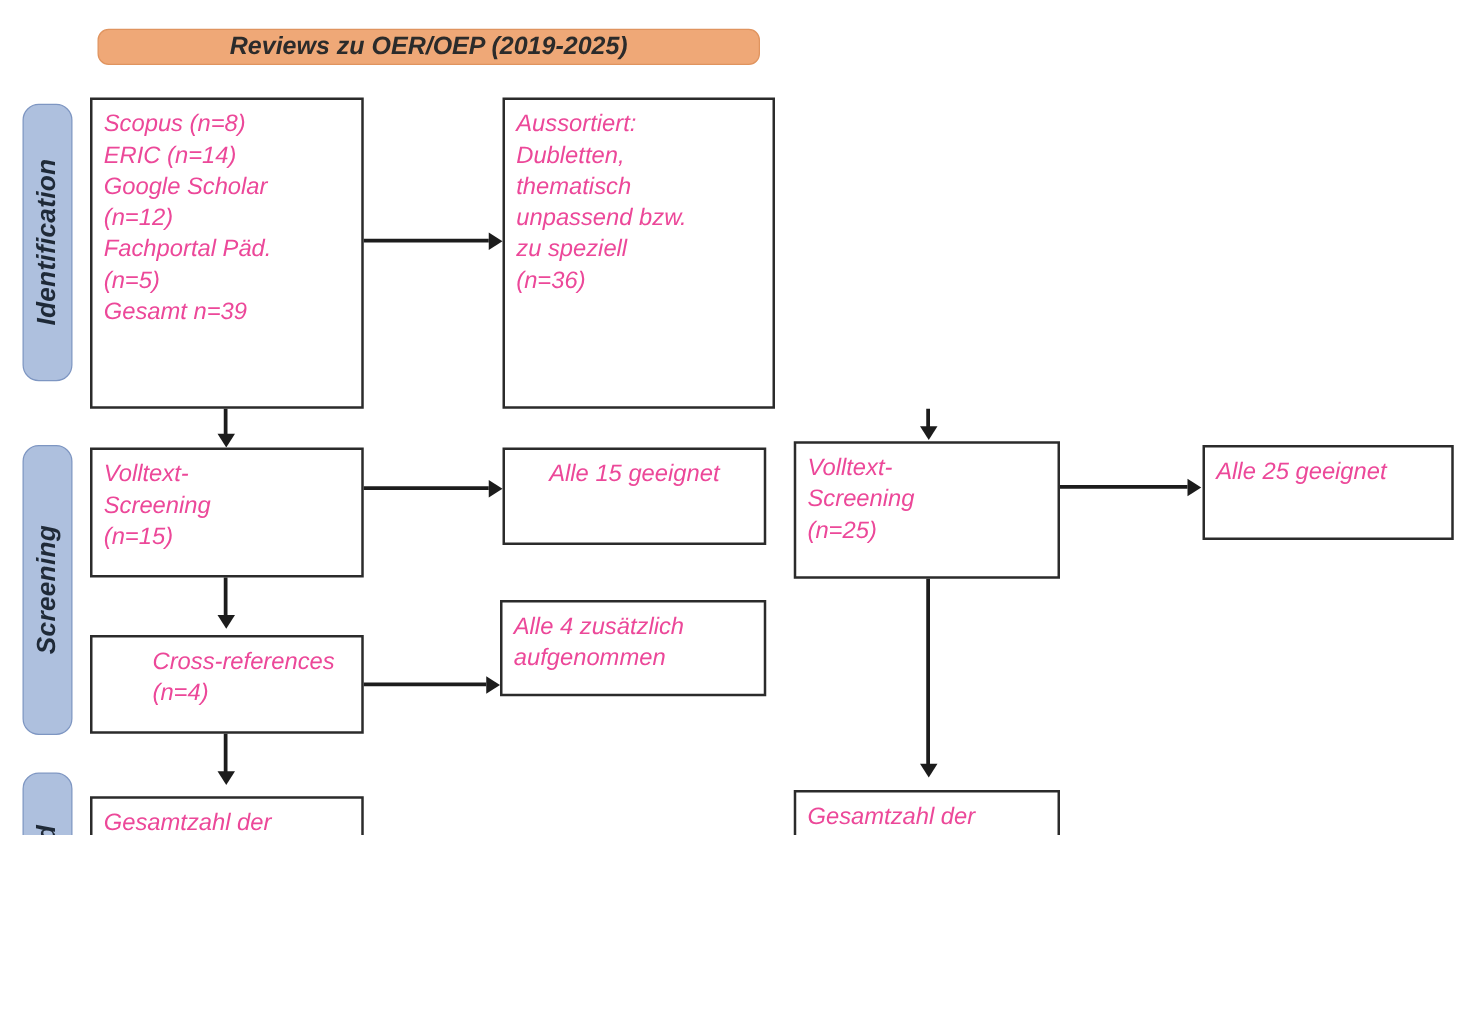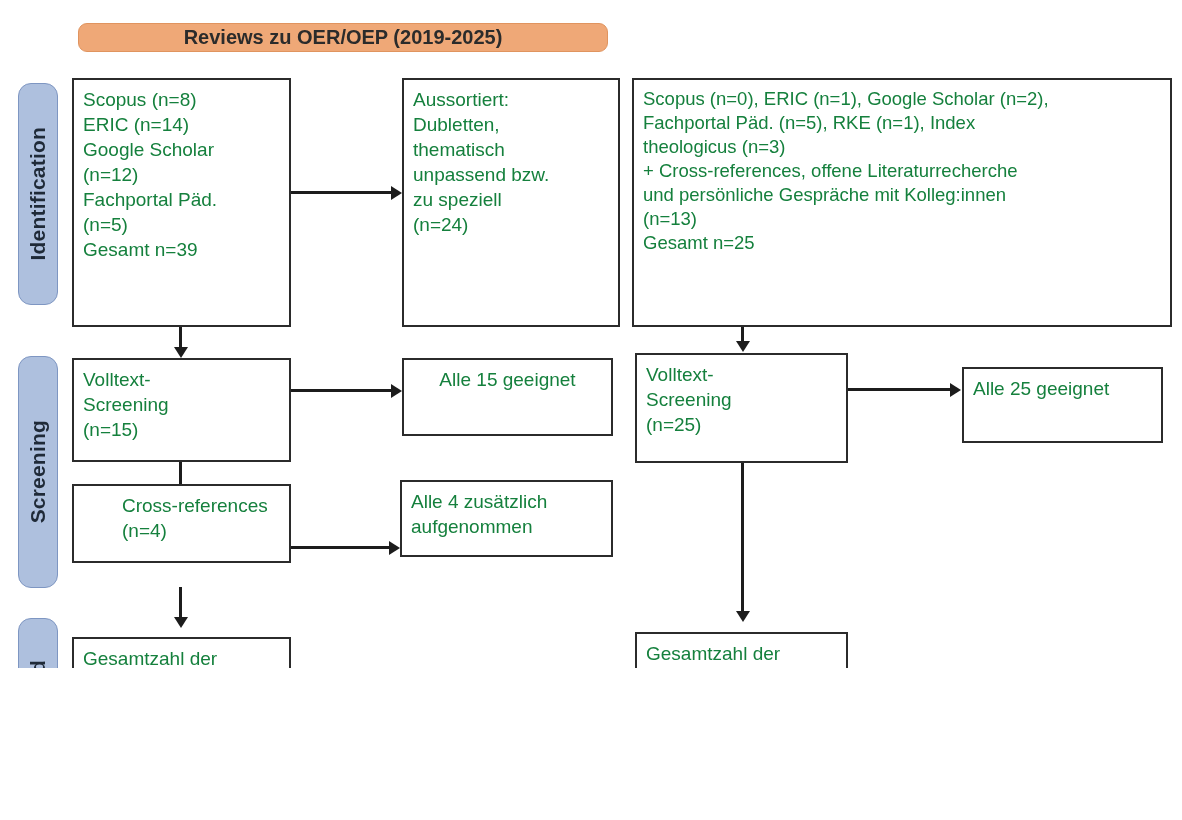--- a/index.html
+++ b/index.html
@@ -6,20 +6,21 @@
   body{
     font-family:"Liberation Sans", sans-serif;
     color:#3c3c3c;
   }
   #canvas{
     position:relative;
     width:1182px;
     height:668px;
     background:#ffffff;
     overflow:hidden;
+    font-style:italic;
   }
   
   .stage-pill{
     position:absolute;
     background:#aec0de;
     border:1.5px solid #7e96c2;
     border-radius:13px;
     box-sizing:border-box;
     display:flex;
     align-items:center;
@@ -51,21 +52,21 @@
   }
   
   .fbox{
     position:absolute;
     background:#ffffff;
     border:2.5px solid #2b2b2b;
     box-sizing:border-box;
     padding:7px 9px 5px 9px;
     font-size:19px;
     line-height:1.32;
-    color:#15803d;
+    color:#ec4899;
     white-space:pre-line;
     overflow:hidden;
   }
   .fbox.dense{font-size:18.5px;line-height:1.30;}
   
   .vline{position:absolute;background:#1c1c1c;width:3px;}
   .hline{position:absolute;background:#1c1c1c;height:3px;}
   .arrow-down{
     position:absolute;
     width:0;height:0;
@@ -107,73 +108,66 @@
 (n=12)
 Fachportal Päd.
 (n=5)
 Gesamt n=39</div>
 
   <div class="fbox" style="left:402px;top:78px;width:218px;height:249px;">Aussortiert:
 Dubletten,
 thematisch
 unpassend bzw.
 zu speziell
-(n=24)</div>
+(n=36)</div>
 
   <div class="hline" style="left:291px;top:191px;width:100px;"></div>
   <div class="arrow-right" style="left:391px;top:185.5px;"></div>
 
   <div class="vline" style="left:179px;top:327px;height:22px;"></div>
   <div class="arrow-down" style="left:173.5px;top:347px;"></div>
 
   <div class="fbox" style="left:72px;top:358px;width:219px;height:104px;">Volltext-
 Screening
 (n=15)</div>
 
   <div class="fbox" style="left:402px;top:358px;width:211px;height:78px;text-align:center;">Alle 15 geeignet</div>
 
   <div class="hline" style="left:291px;top:389px;width:100px;"></div>
   <div class="arrow-right" style="left:391px;top:383.5px;"></div>
 
   <div class="vline" style="left:179px;top:462px;height:32px;"></div>
   <div class="arrow-down" style="left:173.5px;top:492px;"></div>
 
-  <div class="fbox" style="left:72px;top:484px;width:219px;height:79px;padding-left:48px;">Cross-references
+  <div class="fbox" style="left:72px;top:508px;width:219px;height:79px;padding-left:48px;">Cross-references
 (n=4)</div>
 
   <div class="fbox" style="left:400px;top:480px;width:213px;height:77px;">Alle 4 zusätzlich
 aufgenommen</div>
 
   <div class="hline" style="left:291px;top:546px;width:98px;"></div>
   <div class="arrow-right" style="left:389px;top:540.5px;"></div>
 
   <div class="vline" style="left:179px;top:587px;height:32px;"></div>
   <div class="arrow-down" style="left:173.5px;top:617px;"></div>
 
   <div class="fbox" style="left:72px;top:637px;width:219px;height:138px;">Gesamtzahl der
 analysierten
 Reviews
 (n=19)</div>
 
-  <div class="fbox dense" style="left:632px;top:78px;width:540px;height:249px;">Scopus (n=0), ERIC (n=1), Google Scholar (n=2),
-Fachportal Päd. (n=5), RKE (n=1), Index
-theologicus (n=3)
-+ Cross-references, offene Literaturrecherche
-und persönliche Gespräche mit Kolleg:innen
-(n=13)
-Gesamt n=25</div>
 
   <div class="vline" style="left:741px;top:327px;height:16px;"></div>
   <div class="arrow-down" style="left:735.5px;top:341px;"></div>
 
   <div class="fbox" style="left:635px;top:353px;width:213px;height:110px;">Volltext-
 Screening
 (n=25)</div>
 
-  <div class="fbox" style="left:962px;top:356px;width:201px;height:76px;margin-top:11px;">Alle 25 geeignet</div>
+  <div class="fbox" style="left:962px;top:356px;width:201px;height:76px;">Alle 25 geeignet</div>
 
   <div class="hline" style="left:848px;top:388px;width:102px;"></div>
   <div class="arrow-right" style="left:950px;top:382.5px;"></div>
 
   <div class="vline" style="left:741px;top:463px;height:150px;"></div>
   <div class="arrow-down" style="left:735.5px;top:611px;"></div>
 
   <div class="fbox" style="left:635px;top:632px;width:213px;height:140px;">Gesamtzahl der
 analysierten
 Publikationen

